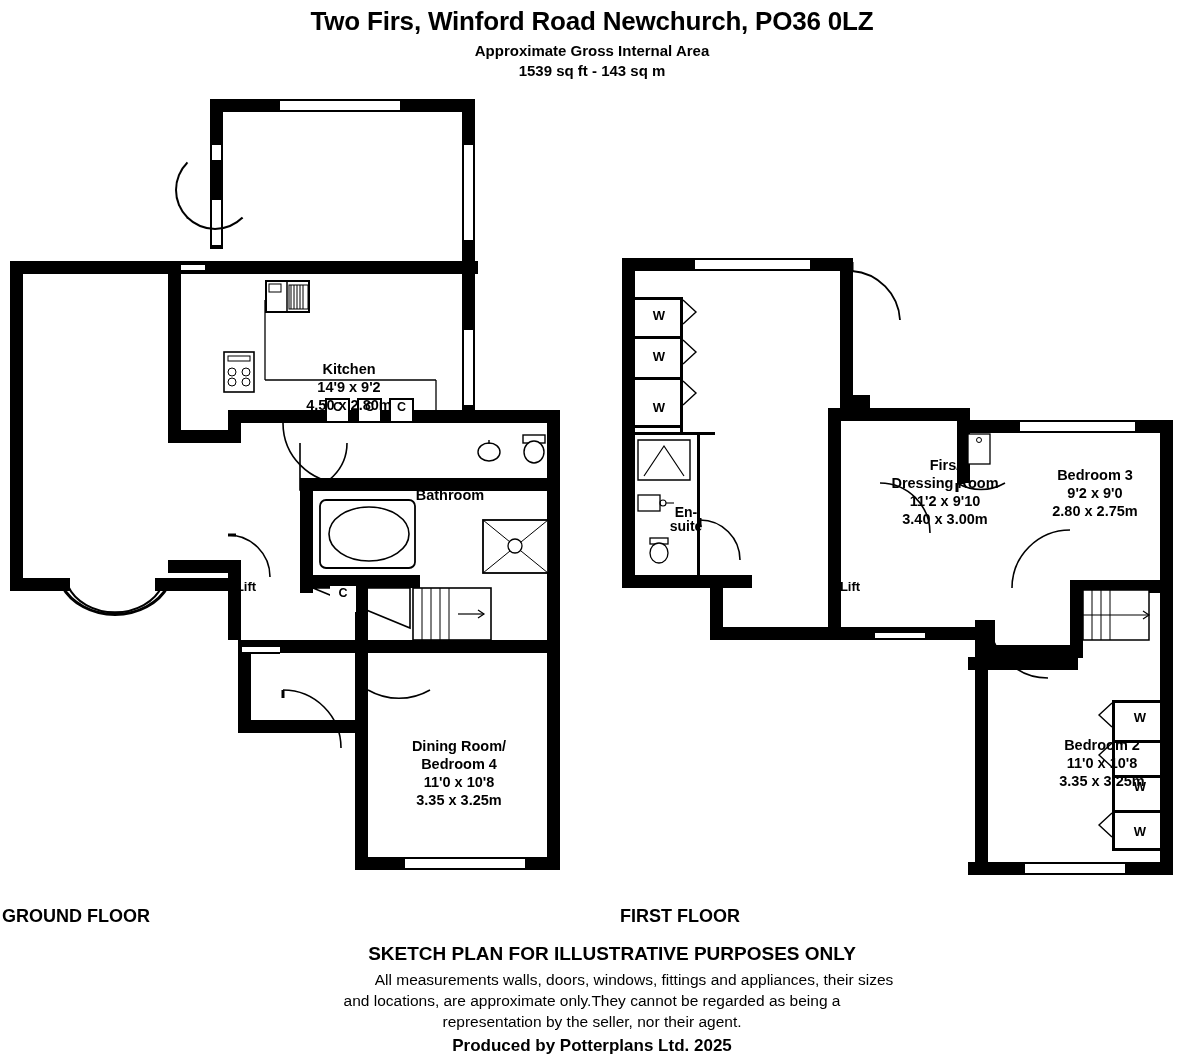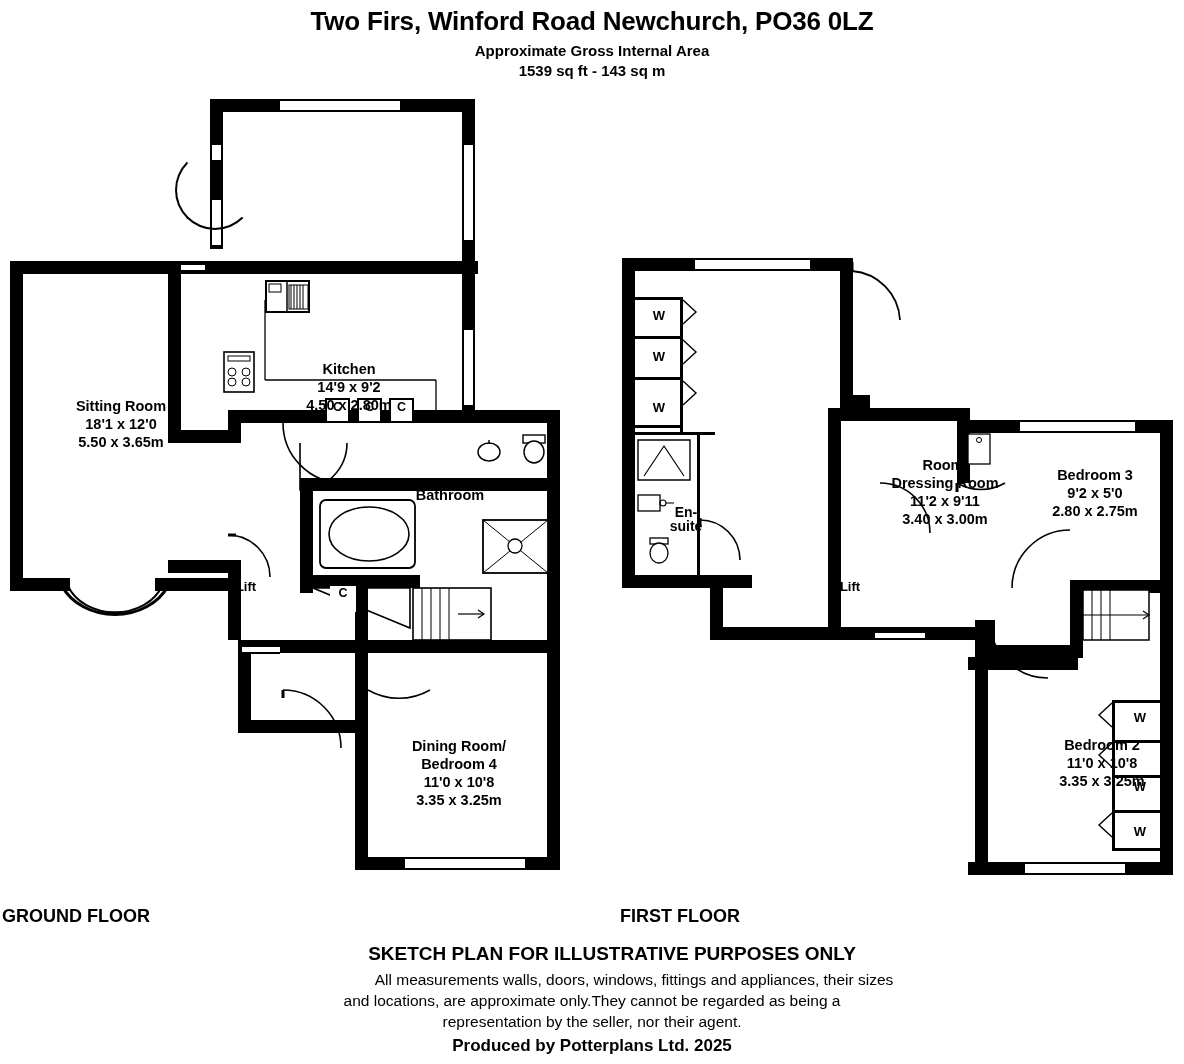--- a/index.html
+++ b/index.html
@@ -267,25 +267,20 @@
 
   <div class="boxc" style="left:325px; top:398px; width:25px; height:25px;"><span>C</span></div>
   <div class="boxc" style="left:357px; top:398px; width:25px; height:25px;"><span>C</span></div>
   <div class="boxc" style="left:389px; top:398px; width:25px; height:25px;"><span>C</span></div>
 
   <div class="rl" style="left:254px; top:316px; width:190px;margin-top:44px;">
     <div>Kitchen</div>
     <div>14'9 x 9'2</div>
     <div>4.50 x 2.80m</div>
   </div>
-  <div class="rl" style="left:26px; top:397px; width:190px;">
-    <div>Sitting Room</div>
-    <div>18'1 x 12'0</div>
-    <div>5.50 x 3.65m</div>
-  </div>
   <div class="rl" style="left:355px; top:486px; width:190px;">
     <div>Bathroom</div>
   </div>
   <div class="rl" style="left:364px; top:737px; width:190px;">
     <div>Dining Room/</div>
     <div>Bedroom 4</div>
     <div>11'0 x 10'8</div>
     <div>3.35 x 3.25m</div>
   </div>
   <div class="tag" style="left:224px; top:580px; width:44px;">
@@ -394,28 +389,28 @@
   <svg class="overlay" width="584" height="900">
     <path d="M 512 703 L 499 715 L 512 727" fill="none" stroke="#000" stroke-width="1.4"></path>
     <path d="M 512 743 L 499 755 L 512 767" fill="none" stroke="#000" stroke-width="1.4"></path>
     <path d="M 512 813 L 499 825 L 512 837" fill="none" stroke="#000" stroke-width="1.4"></path>
   </svg>
   <div class="tag" style="left:525px; top:711px; width:30px;"><span>W</span></div>
   <div class="tag" style="left:525px; top:780px; width:30px;"><span>W</span></div>
   <div class="tag" style="left:525px; top:825px; width:30px;"><span>W</span></div>
 
   <div class="rl" style="left:245px; top:456px; width:200px;">
-    <div>Room/</div>
+    <div>Firs/</div>
     <div>Dressing Room</div>
-    <div>11'2 x 9'11</div>
+    <div>11'2 x 9'10</div>
     <div>3.40 x 3.00m</div>
   </div>
   <div class="rl" style="left:405px; top:466px; width:180px;">
     <div>Bedroom 3</div>
-    <div>9'2 x 5'0</div>
+    <div>9'2 x 9'0</div>
     <div>2.80 x 2.75m</div>
   </div>
   <div class="rl" style="left:412px; top:736px; width:180px;">
     <div>Bedroom 2</div>
     <div>11'0 x 10'8</div>
     <div>3.35 x 3.25m</div>
   </div>
   <div class="tag" style="left:228px; top:580px; width:44px;">
     <span>Lift</span>
   </div>

